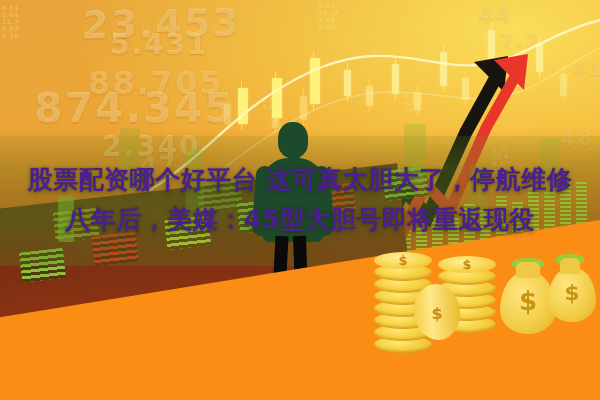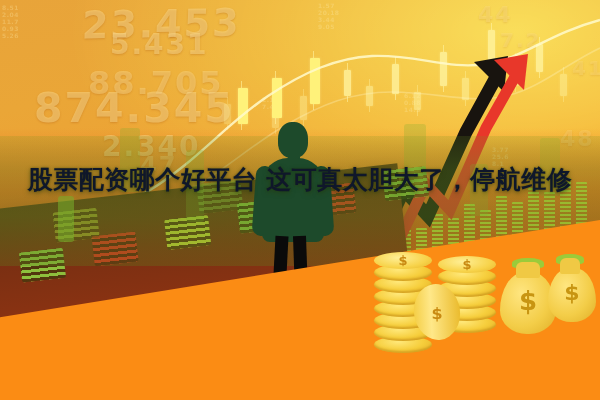--- a/index.html
+++ b/index.html
@@ -184,21 +184,21 @@
   }
   .bag-d{
     position:absolute; width:56px; text-align:center; top:14px;
     font-size:26px; font-weight:700; color:#c89512;
   }
 
   
   .headline{
     position:absolute; left:0; top:160px; width:600px;
     text-align:center;
-    color:#0f172a;
+    color:#4c1d95;
     font-family:"DejaVu Sans","Liberation Sans",sans-serif;
     font-weight:700;
     font-size:25px;
     line-height:40px;
     letter-spacing:.5px;
     text-shadow:0 2px 5px rgba(40,60,10,.55), 0 0 2px rgba(30,50,10,.5);
   }
   .headline .ln{ display:block; white-space:nowrap; }
 </style>
 </head>
@@ -370,15 +370,16 @@
   </div>
 
   <div class="bag" style="left:548px; top:268px; width:48px; height:54px;">
     <div class="bag-tie" style="left:8px;width:28px;"></div>
     <div class="bag-neck" style="left:12px;width:20px;"></div>
     <div class="bag-d" style="width:48px; top:12px; font-size:22px;">$</div>
   </div>
 
   <div class="headline">
     <span class="ln">股票配资哪个好平台 这可真太胆大了，停航维修</span>
+    <span class="ln">八年后，美媒：45型大胆号即将重返现役</span>
   </div>
 
 </div>
 
 </body></html>

